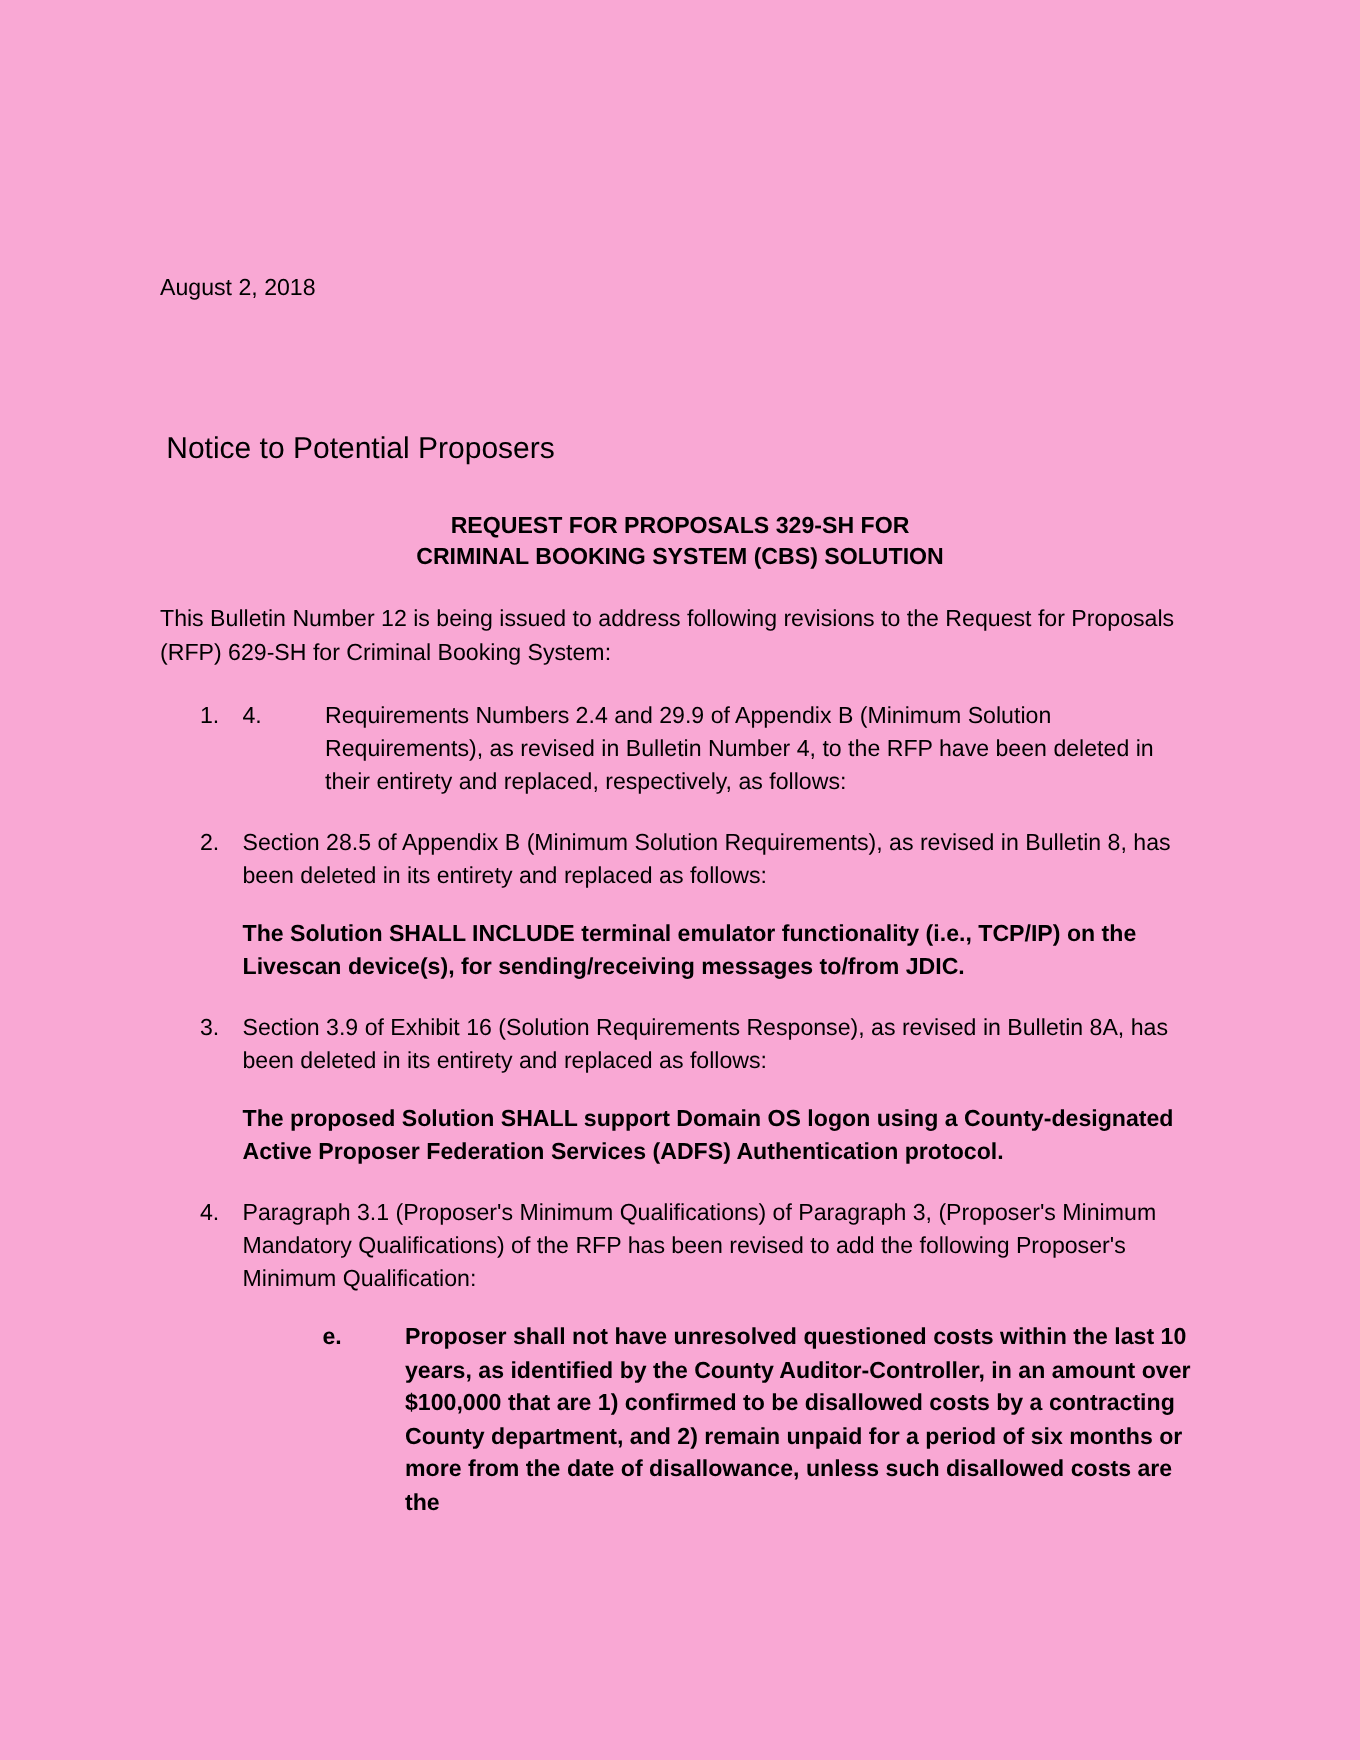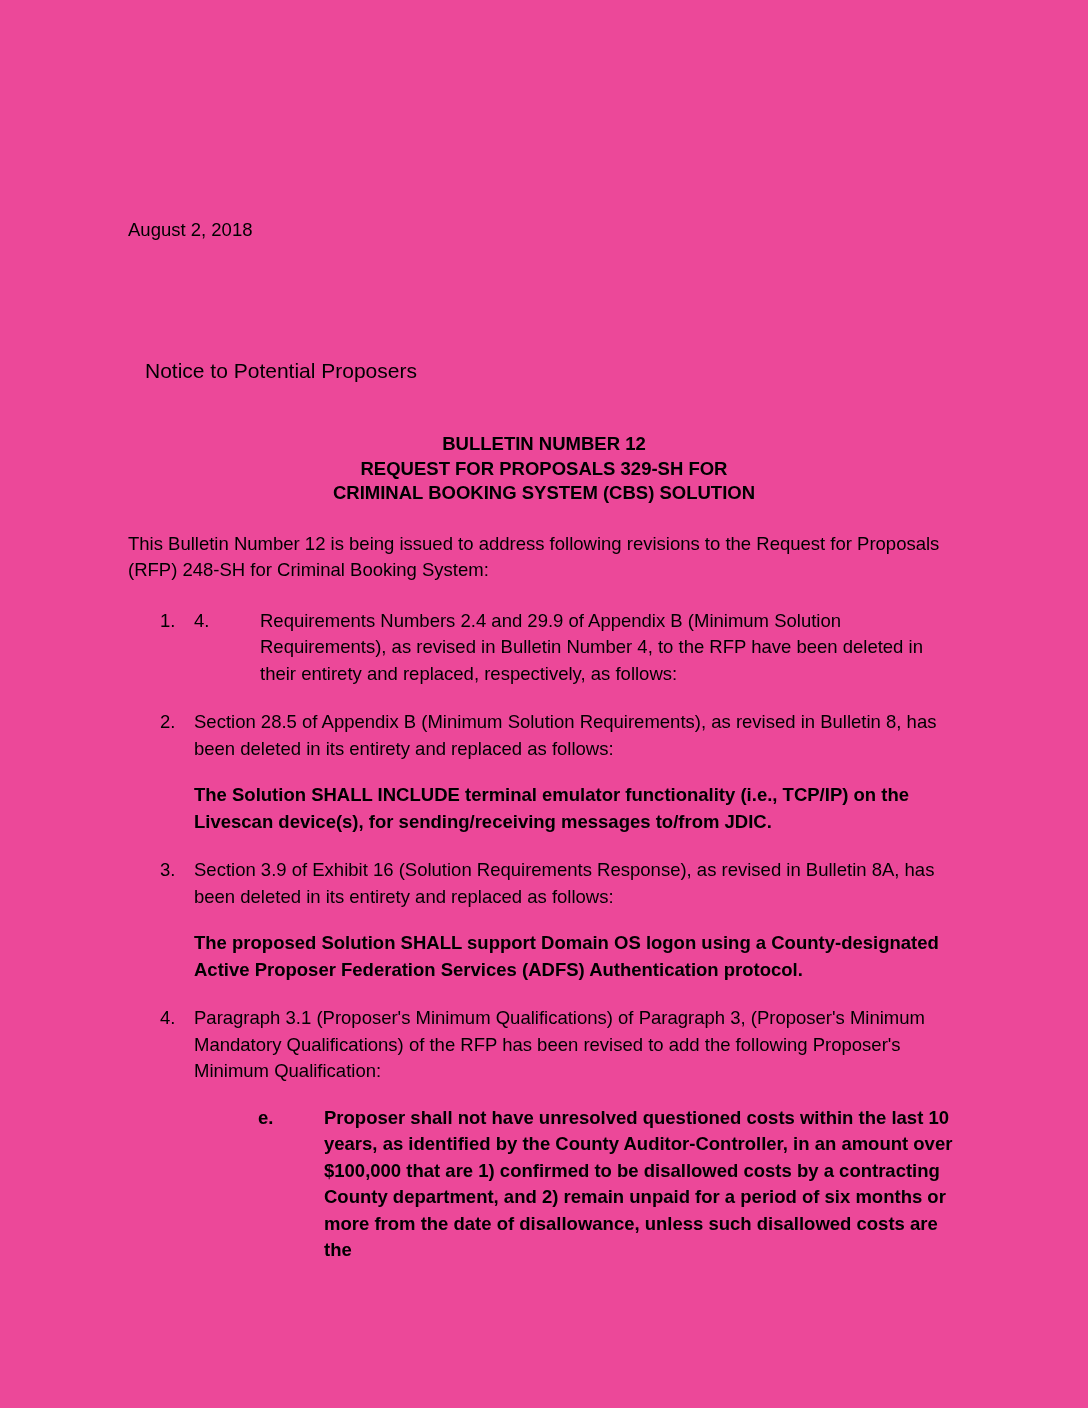--- a/index.html
+++ b/index.html
@@ -11,41 +11,41 @@
     width: 1088px;
     height: 1408px;
     font-family: "Liberation Sans", sans-serif;
     color: #000000;
     -webkit-font-smoothing: antialiased;
   }
   .page {
     position: relative;
     width: 1088px;
     height: 1408px;
-    background: #ec4899;
+    background: #f9a8d4;
     box-sizing: border-box;
     padding: 0;
     overflow: hidden;
   }
   .content {
     position: absolute;
     left: 128px;
     top: 218px;
     width: 832px;
   }
   .date-line {
     font-size: 18.5px;
     line-height: 24px;
     margin: 0 0 0 0;
   }
   .spacer-1 { height: 100px; }
   .notice-line {
-    font-size: 21px;
+    font-size: 24px;
     line-height: 24px;
-    margin: 17px;
+    margin: 5px;
   }
   .spacer-2 { height: 32px; }
   .title-block {
     text-align: center;
     font-weight: bold;
     font-size: 18.5px;
     line-height: 24.5px;
   }
   .title-block div { white-space: nowrap; }
   .spacer-3 { height: 25px; }
@@ -122,28 +122,27 @@
 
     <p class="date-line">August 2, 2018</p>
 
     <div class="spacer-1"></div>
 
     <p class="notice-line">Notice to Potential Proposers</p>
 
     <div class="spacer-2"></div>
 
     <div class="title-block">
-      <div>BULLETIN NUMBER 12</div>
       <div>REQUEST FOR PROPOSALS 329-SH FOR</div>
       <div>CRIMINAL BOOKING SYSTEM (CBS) SOLUTION</div>
     </div>
 
     <div class="spacer-3"></div>
 
-    <p class="para body-para">This Bulletin Number 12 is being issued to address following revisions to the Request for Proposals (RFP) 248-SH for Criminal Booking System:</p>
+    <p class="para body-para">This Bulletin Number 12 is being issued to address following revisions to the Request for Proposals (RFP) 629-SH for Criminal Booking System:</p>
 
     <ul class="list1">
 
       <li class="li1">
         <span class="marker">1.</span>
         <div class="li2wrap">
           <div class="li2">
             <span class="marker">4.</span>
             <span>Requirements Numbers 2.4 and 29.9 of Appendix B (Minimum Solution Requirements), as revised in Bulletin Number 4, to the RFP have been deleted in their entirety and replaced, respectively, as follows:</span>
           </div>

